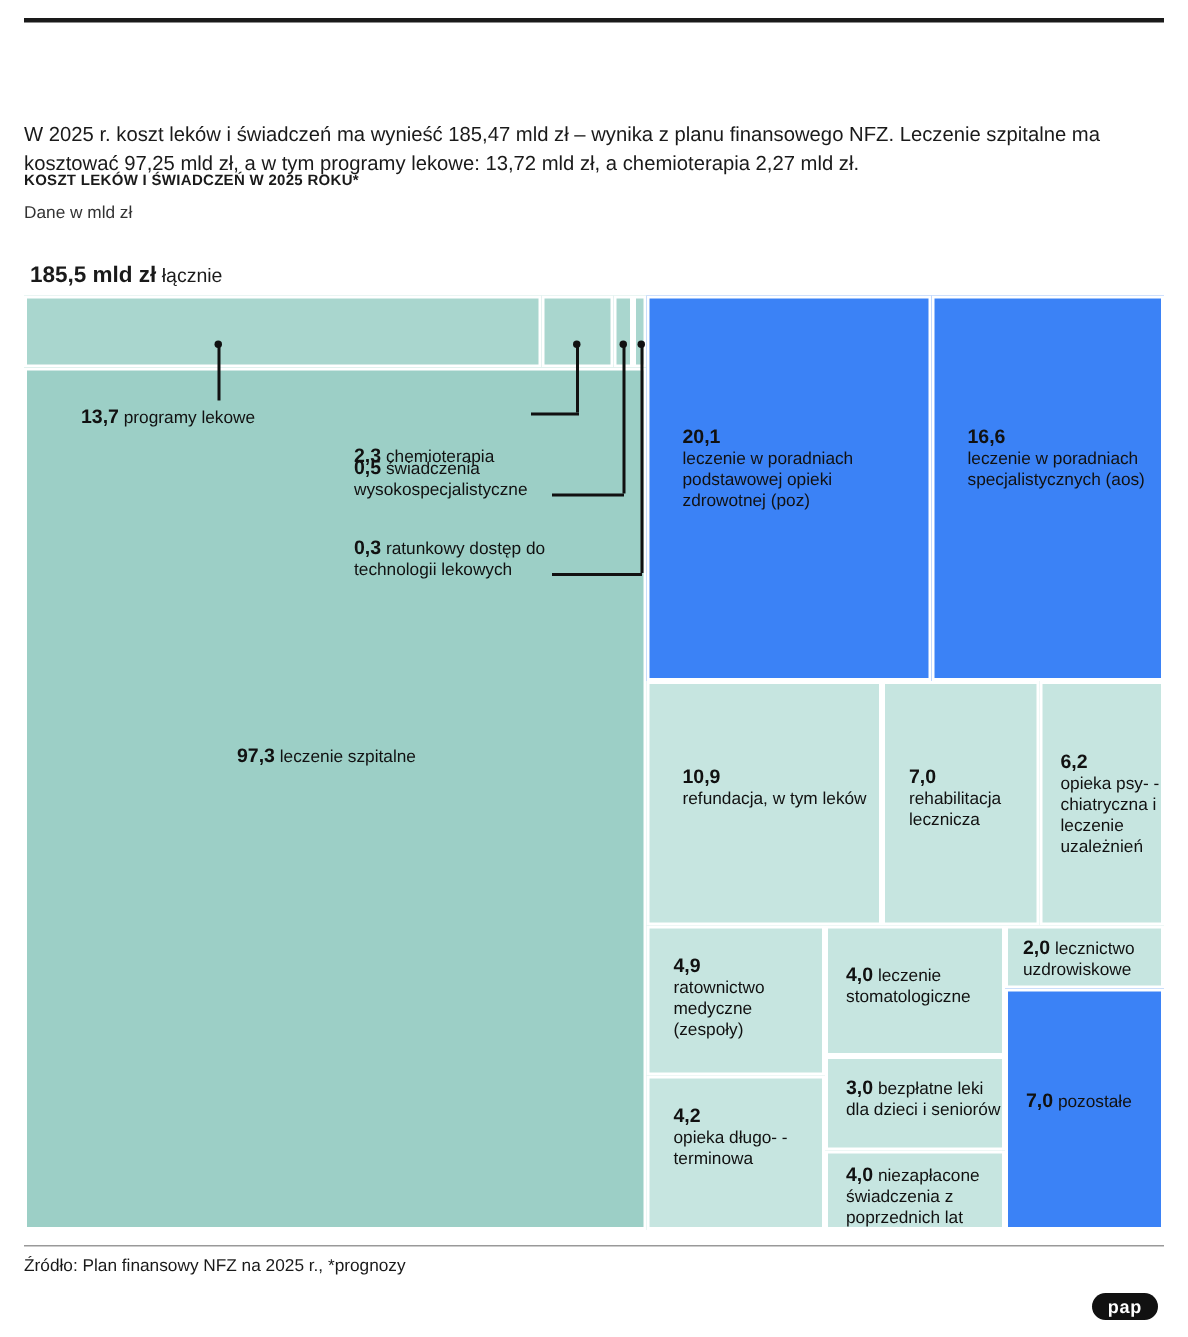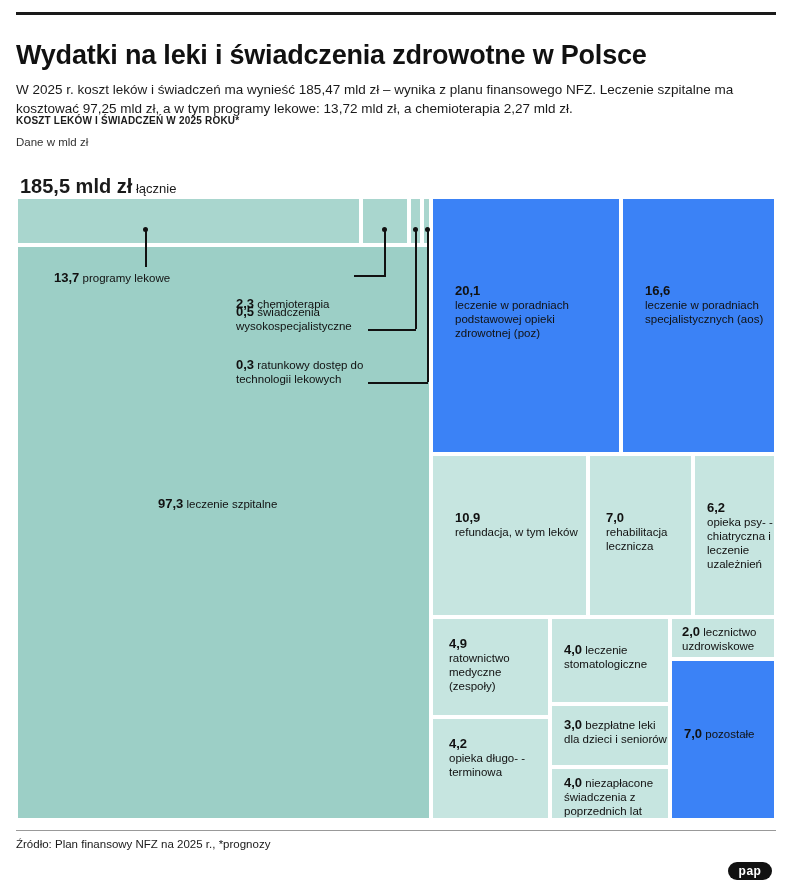--- a/index.html
+++ b/index.html
@@ -63,21 +63,21 @@
     font-size: 11.5px;
     color: #333;
   }
   .total {
     position: absolute;
     left: 20px;
     top: 175px;
     font-size: 13px;
     color: #1a1a1a;
   }
-  .total b { font-size: 20px; }
+  .total b { font-size: 15px; }
 
   
   .treemap {
     position: absolute;
     left: 16px;
     top: 197px;
     width: 760px;
     height: 623px;
   }
   .cell {
@@ -153,21 +153,20 @@
     letter-spacing: 0.5px;
   }
 </style>
 </head>
 <body>
 
 <div class="page">
 
   <div class="rule-top"></div>
 
-  <h1 class="title">Wydatki na leki i świadczenia zdrowotne w Polsce</h1>
 
   <p class="lead">W 2025 r. koszt leków i świadczeń ma wynieść 185,47 mld zł – wynika z planu finansowego NFZ. Leczenie szpitalne ma kosztować 97,25 mld zł, a w tym programy lekowe: 13,72 mld zł, a chemioterapia 2,27 mld zł.</p>
 
   <div class="subhead">KOSZT LEKÓW I ŚWIADCZEŃ W 2025 ROKU*</div>
   <div class="unit">Dane w mld zł</div>
 
   <div class="total">
     <b>185,5 mld zł</b>
     <span>łącznie</span>
   </div>

